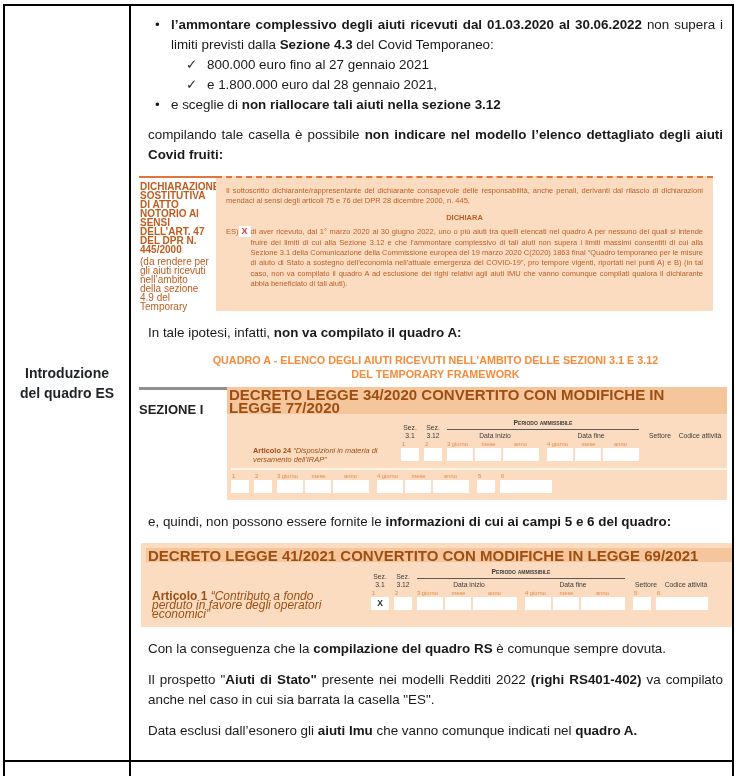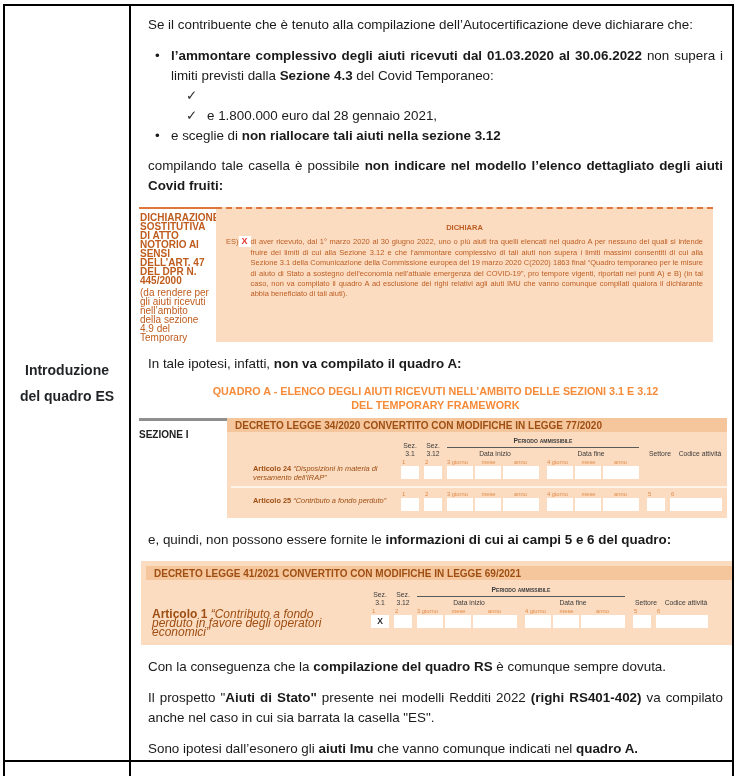--- a/index.html
+++ b/index.html
@@ -7,21 +7,21 @@
   body {
     width:738px; height:776px; overflow:hidden; position:relative;
     font-family:"Liberation Sans", sans-serif; color:#1a1a1a;
   }
   .doc-table { position:absolute; left:3px; top:4px; width:731px; height:880px;
     border:2px solid #000; display:flex; flex-direction:column; background:#fff; }
   .row-main { display:flex; height:756px; border-bottom:2px solid #000; }
   .row-next { display:flex; flex:1; }
   .col-label { width:126px; border-right:2px solid #000; display:flex;
     align-items:center; justify-content:center; flex-shrink:0; }
-  .col-label .title { font-weight:bold; font-size:14px; line-height:26px;
+  .col-label .title { font-weight:bold; font-size:14px; line-height:20px;
     text-align:center; white-space:pre-line; color:#1f2326; }
   .col-content { flex:1; padding:9px 9px 0 17px; font-size:13.4px; line-height:20px; overflow:hidden; }
 
   .para { text-align:justify; margin-bottom:11px; }
   .b { font-weight:bold; }
   .i { font-style:italic; }
   .squiggle { text-decoration-style:wavy;
     text-decoration-color:#e02020; text-decoration-thickness:1px; text-underline-offset:2px; }
 
   .blist { margin-bottom:10px; }
@@ -47,24 +47,24 @@
     width:12px; height:11px; line-height:11px; text-align:center; margin-top:-1px; }
   .es-text { flex:1; text-align:justify; }
 
   
   .qa-title { text-align:center; color:#f68b3a; font-weight:bold;
     font-size:10.8px; line-height:13.5px; margin:0 0 6px 0; }
 
   
   .qa-table { display:flex; width:580px; margin:0 0 12px -9px; }
   .qa-sezcol { width:88px; flex-shrink:0; border-top:3px solid #8f8f8f;
-    padding-top:4px; font-size:10px; font-weight:bold; color:#222; }
+    padding-top:10px; font-size:13px; font-weight:bold; color:#222; }
   .qa-main { flex:1; background:#fbdcc1; padding-bottom:7px; }
   .qa-decreto { background:#f5c69c; color:#9e4e12; font-weight:bold;
-    font-size:10px; line-height:13px; padding:1px 6px 0 8px; }
+    font-size:15px; line-height:13px; padding:1px 6px 0 2px; }
   .qa-body { padding:5px 0 0 4px; }
 
   .qa-headrow { display:flex; align-items:flex-end; font-size:6.8px; line-height:7.5px;
     color:#3c3c3c; margin-bottom:2px; }
   .sp-art { width:170px; flex-shrink:0; }
   .sp-art2 { width:225px; flex-shrink:0; }
   .hdr-sez { width:18px; margin-right:5px; text-align:center; white-space:pre-line; flex-shrink:0; }
   .hdr-periodo { width:192px; margin-right:8px; flex-shrink:0; }
   .hdr-periodo.wide { width:208px; }
   .periodo-label { text-align:center; font-variant:small-caps; font-weight:bold;
@@ -107,48 +107,49 @@
 <div class="doc-table">
   <div class="row-main">
 
     <div class="col-label">
       <div class="title">Introduzione
 del quadro ES</div>
     </div>
 
     <div class="col-content">
 
-      <p class="para"><span>Se il contribuente che è tenuto alla compilazione dell’Autocertificazione deve dichiarare che:</span></p>
 
       <div class="blist">
         <div class="bitem">
           <span class="glyph">•</span>
           <span class="btext"><span class="b">l’ammontare complessivo degli aiuti ricevuti dal 01.03.2020 al 30.06.2022</span><span> non supera i limiti previsti dalla </span><span class="b">Sezione 4.3</span><span> del Covid Temporaneo:</span></span>
         </div>
         <div class="subitem">
           <span class="glyph">✓</span>
+          <span class="btext"><span>800.000 euro fino al 27 gennaio 2021</span></span>
         </div>
         <div class="subitem">
           <span class="glyph">✓</span>
           <span class="btext"><span>e 1.800.000 euro dal 28 gennaio 2021,</span></span>
         </div>
         <div class="bitem">
           <span class="glyph">•</span>
           <span class="btext"><span>e sceglie di </span><span class="b">non riallocare tali aiuti nella sezione 3.12</span></span>
         </div>
       </div>
 
       <p class="para"><span>compilando tale casella è possibile </span><span class="b">non indicare nel modello l’elenco dettagliato degli aiuti Covid fruiti:</span></p>
 
       <div class="decl-form">
         <div class="decl-side">
           <div class="t">DICHIARAZIONE SOSTITUTIVA DI ATTO NOTORIO AI SENSI DELL’ART. 47 DEL DPR N. 445/2000</div>
           <div class="n">(da rendere per gli aiuti ricevuti nell’ambito della sezione 4.9 del Temporary</div>
         </div>
         <div class="decl-body">
+          <div class="decl-intro">Il sottoscritto dichiarante/rappresentante del dichiarante consapevole delle responsabilità, anche penali, derivanti dal rilascio di dichiarazioni mendaci ai sensi degli articoli 75 e 76 del DPR 28 dicembre 2000, n. 445,</div>
           <div class="decl-heading">DICHIARA</div>
           <div class="decl-es">
             <span class="es-label">ES)</span>
             <span class="xbox">X</span>
             <span class="es-text">di aver ricevuto, dal 1° marzo 2020 al 30 giugno 2022, uno o più aiuti tra quelli elencati nel quadro A per nessuno dei quali si intende fruire dei limiti di cui alla Sezione 3.12 e che l’ammontare complessivo di tali aiuti non supera i limiti massimi consentiti di cui alla Sezione 3.1 della Comunicazione della Commissione europea del 19 marzo 2020 C(2020) 1863 final “Quadro temporaneo per le misure di aiuto di Stato a sostegno dell’economia nell’attuale emergenza del COVID-19”, pro tempore vigenti, riportati nei punti A) e B) (in tal caso, non va compilato il quadro A ad esclusione dei righi relativi agli aiuti IMU che vanno comunque compilati qualora il dichiarante abbia beneficiato di tali aiuti).</span>
           </div>
         </div>
       </div>
 
       <p class="para"><span>In tale ipotesi, infatti, </span><span class="b">non va compilato il quadro A:</span></p>
@@ -211,21 +212,20 @@
                   </div>
                 <div class="dg-boxes">
                     <span class="fbox b1"></span>
                     <span class="fbox b2"></span>
                     <span class="fbox b3"></span>
                   </div>
               </div>
             </div>
 
             <div class="qa-row">
-              <div class="qa-art"><span class="b">Articolo 25</span><span class="i"> “Contributo a fondo perduto”</span></div>
               <div class="fcell w-sez">
                   <div class="fnum">1</div>
                   <div class="fbox"></div>
                 </div>
               <div class="fcell w-sez">
                   <div class="fnum">2</div>
                   <div class="fbox"></div>
                 </div>
               <div class="fcell dategroup">
                 <div class="dg-lab">
@@ -330,21 +330,21 @@
                 <div class="fnum">6</div>
                 <div class="fbox"></div>
               </div>
           </div>
 
         </div>
       </div>
 
       <p class="para"><span>Con la conseguenza che la </span><span class="b">compilazione del quadro RS</span><span> è comunque sempre dovuta.</span></p>
       <p class="para"><span>Il prospetto "</span><span class="b">Aiuti di Stato"</span><span> presente nei modelli Redditi 2022 </span><span class="b">(righi RS401-402)</span><span> va compilato anche nel caso in cui sia barrata la casella "ES".</span></p>
-      <p class="para"><span>Sono ipotesi dall’esonero gli </span><span class="b">aiuti </span><span class="b squiggle">Imu</span><span> che vanno comunque indicati nel </span><span class="b">quadro A.</span></p>
+      <p class="para"><span>Data esclusi dall’esonero gli </span><span class="b">aiuti </span><span class="b squiggle">Imu</span><span> che vanno comunque indicati nel </span><span class="b">quadro A.</span></p>
 
     </div>
   </div>
 
   <div class="row-next">
     <div class="col-label"></div>
     <div class="col-content"></div>
   </div>
 </div>
 

